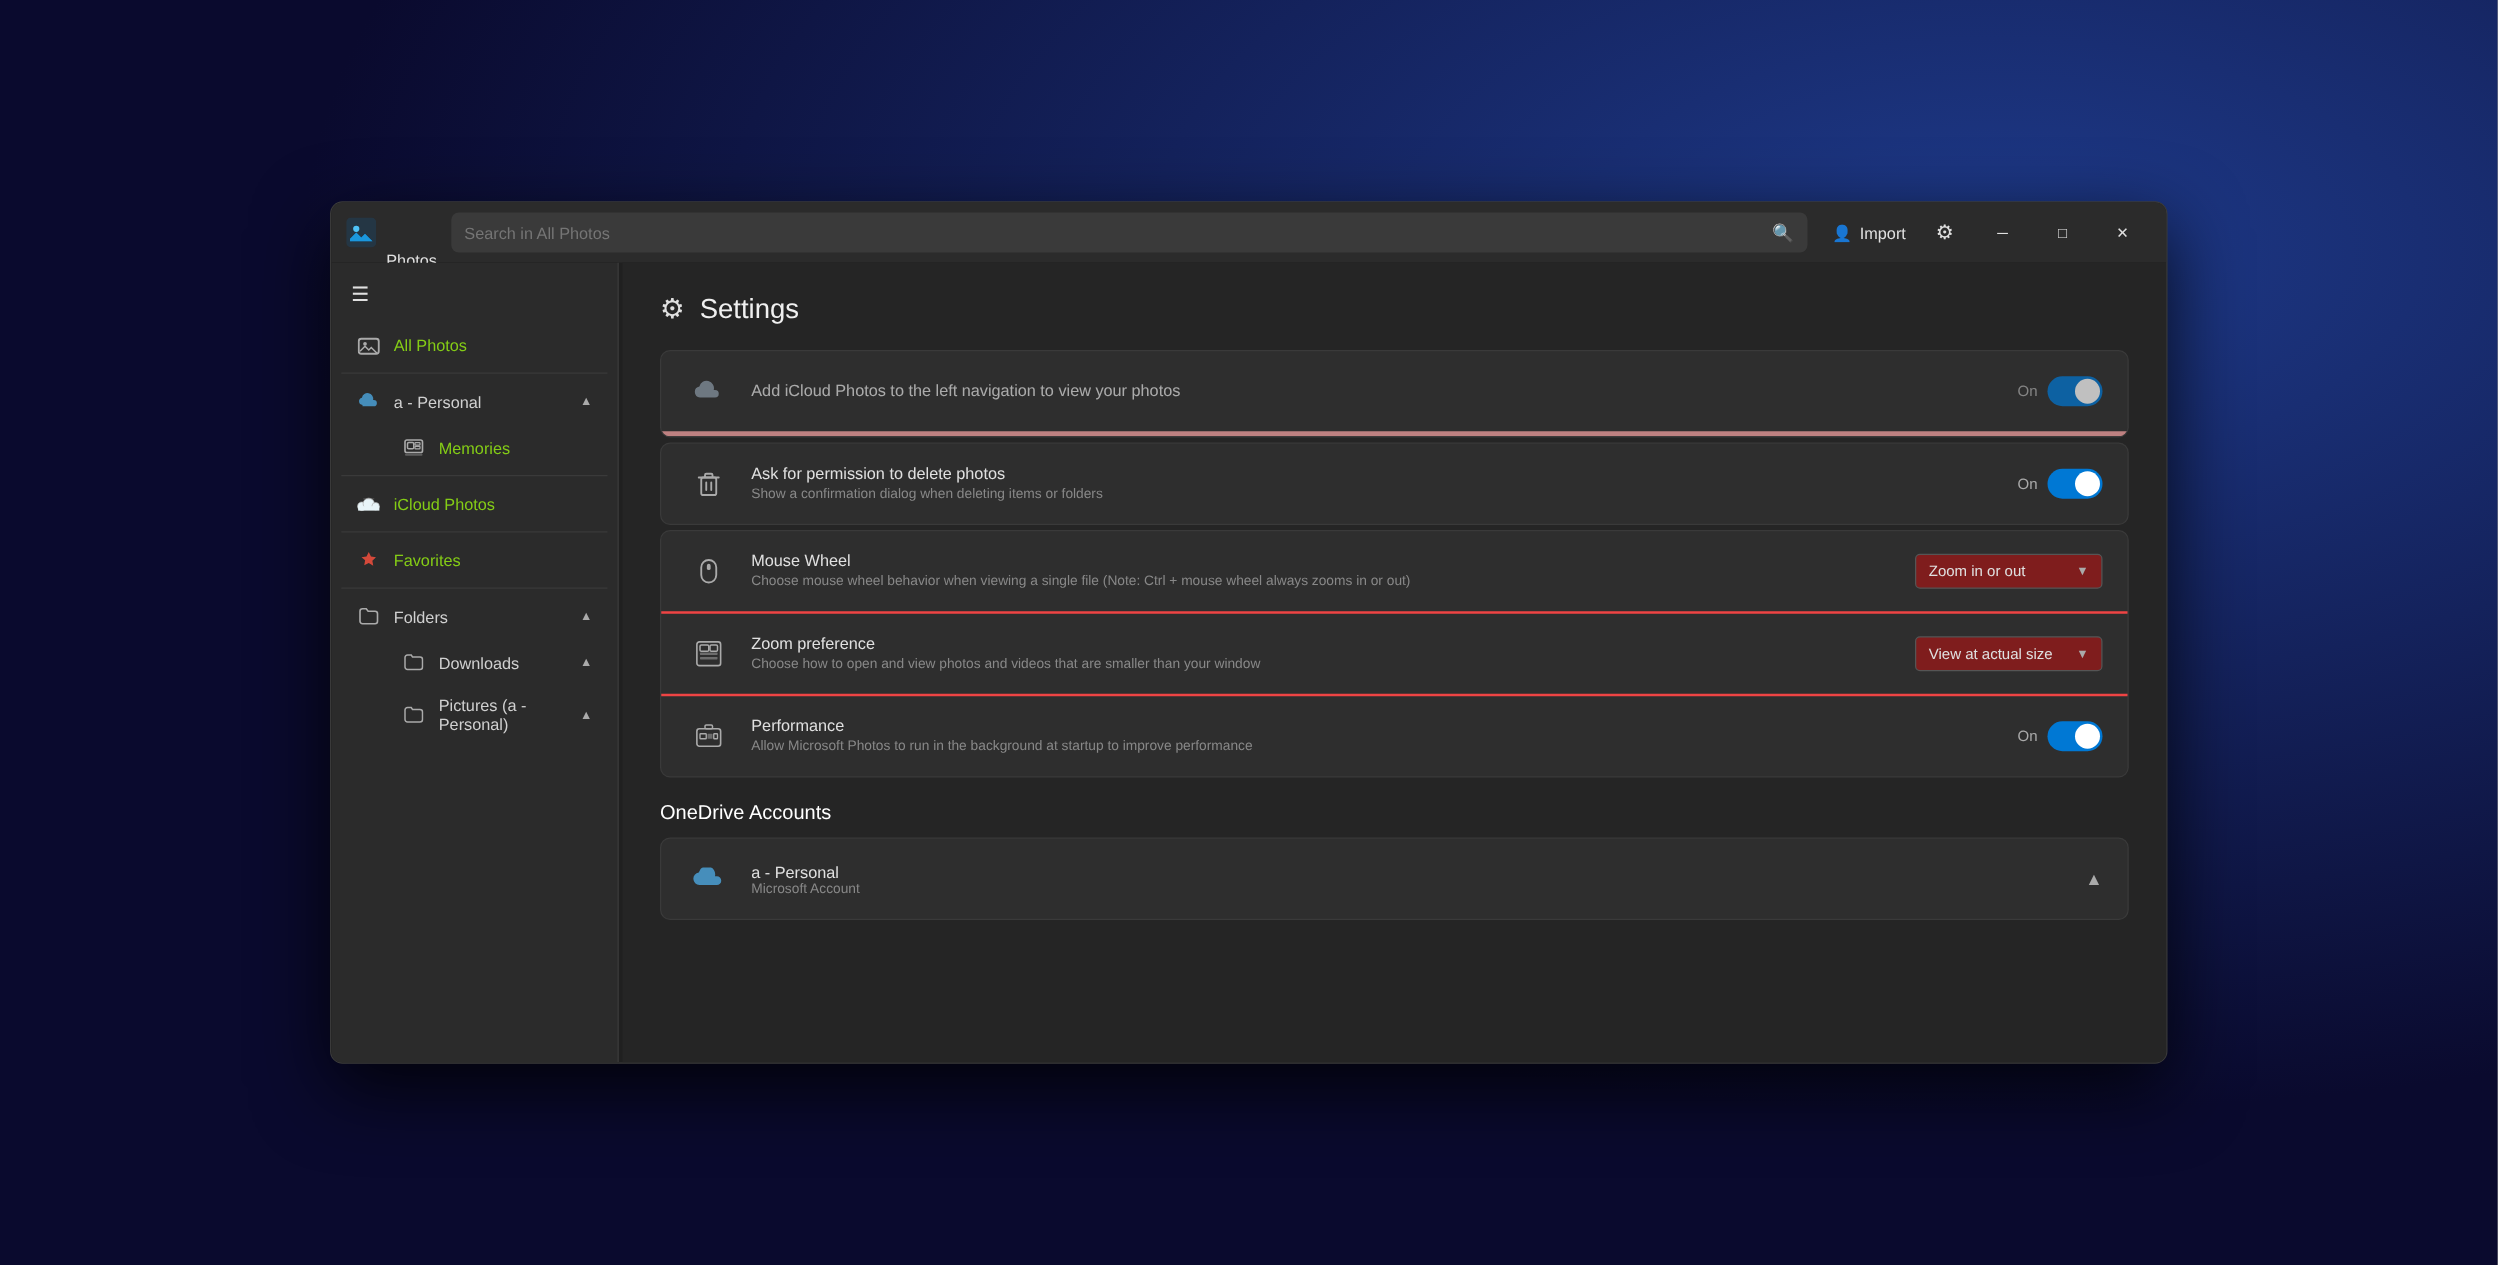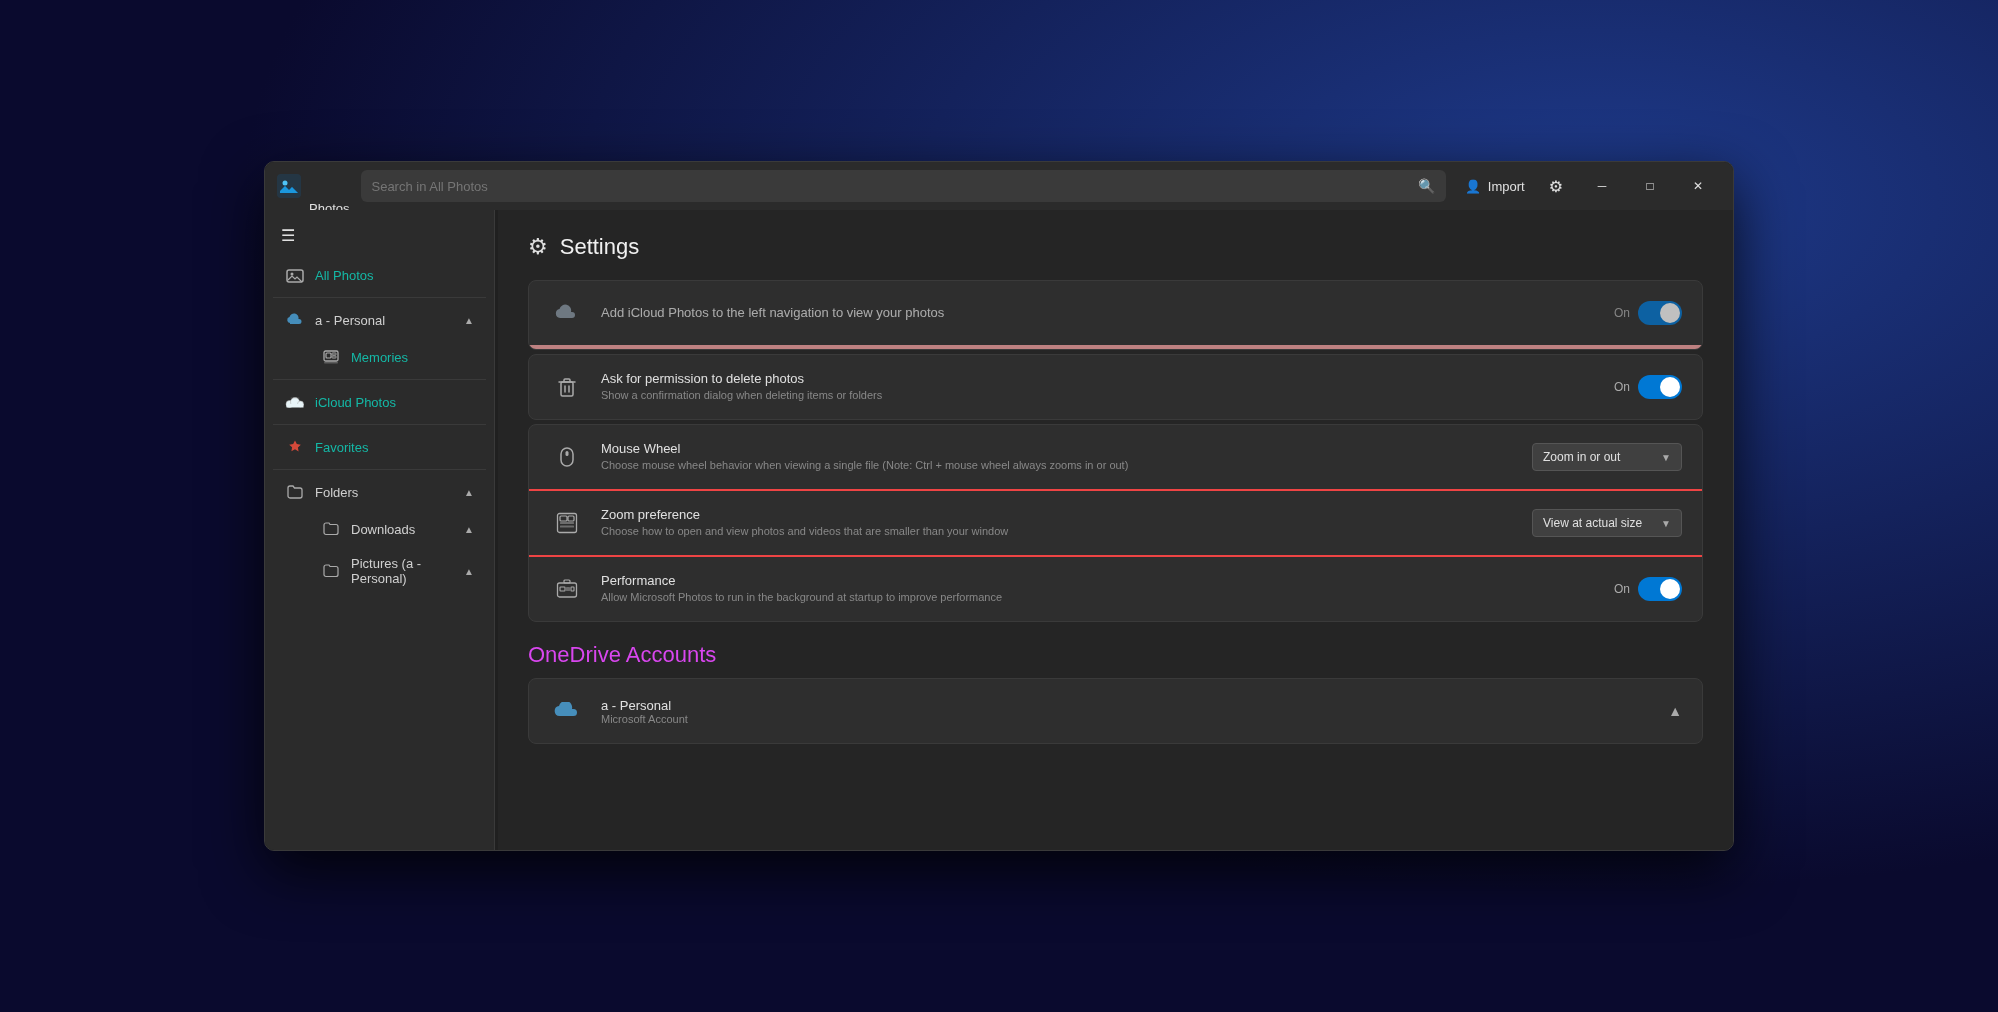--- a/index.html
+++ b/index.html
@@ -117,21 +117,21 @@
       padding: 8px 16px;
       color: #e0e0e0;
       font-size: 16px;
       cursor: pointer;
       margin-bottom: 4px;
     }
     .sidebar-item {
       display: flex;
       align-items: center;
       padding: 8px 16px;
-      color: #14b8a6;
+      color: #84cc16;
       font-size: 13px;
       cursor: pointer;
       border-radius: 4px;
       margin: 1px 4px;
     }
     .sidebar-item .icon {
       width: 20px;
       height: 20px;
       margin-right: 10px;
       display: flex;
@@ -260,38 +260,38 @@
       transition: left 0.2s;
     }
     .toggle-label {
       font-size: 12px;
       color: #aaa;
     }
     .dropdown-control {
       display: flex;
       align-items: center;
       gap: 6px;
-      background: #404040;
+      background: #7f1d1d;
       border: 1px solid #555;
       border-radius: 4px;
       padding: 6px 10px;
       color: #e0e0e0;
       font-size: 12px;
       cursor: pointer;
       min-width: 150px;
     }
     .dropdown-control .chevron {
       margin-left: auto;
       font-size: 10px;
       color: #aaa;
     }
     .section-heading {
-      font-size: 22px;
+      font-size: 16px;
       font-weight: 500;
-      color: #d946ef;
+      color: #ffffff;
       margin: 20px 0 10px 0;
     }
     .onedrive-card {
       background: #2e2e2e;
       border-radius: 8px;
       border: 1px solid #3a3a3a;
     }
     .onedrive-row {
       display: flex;
       align-items: center;

